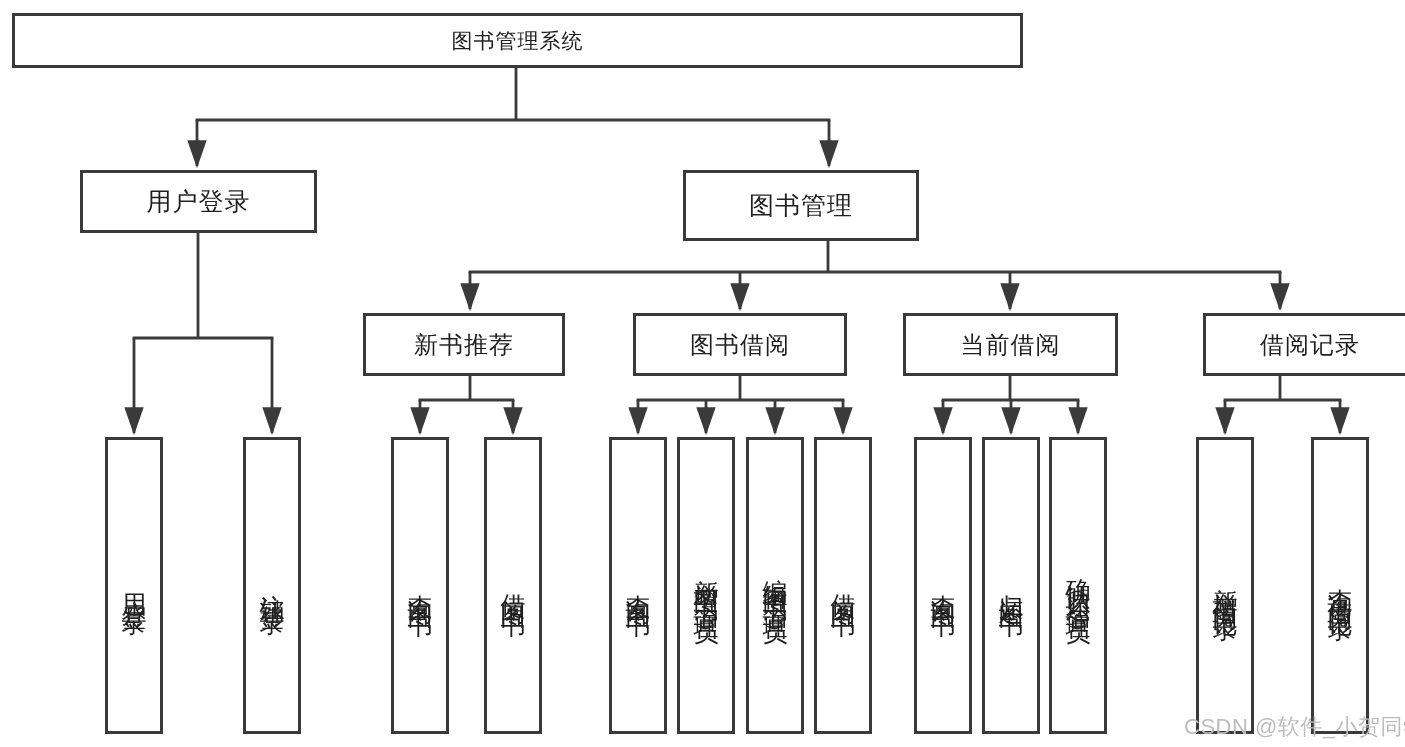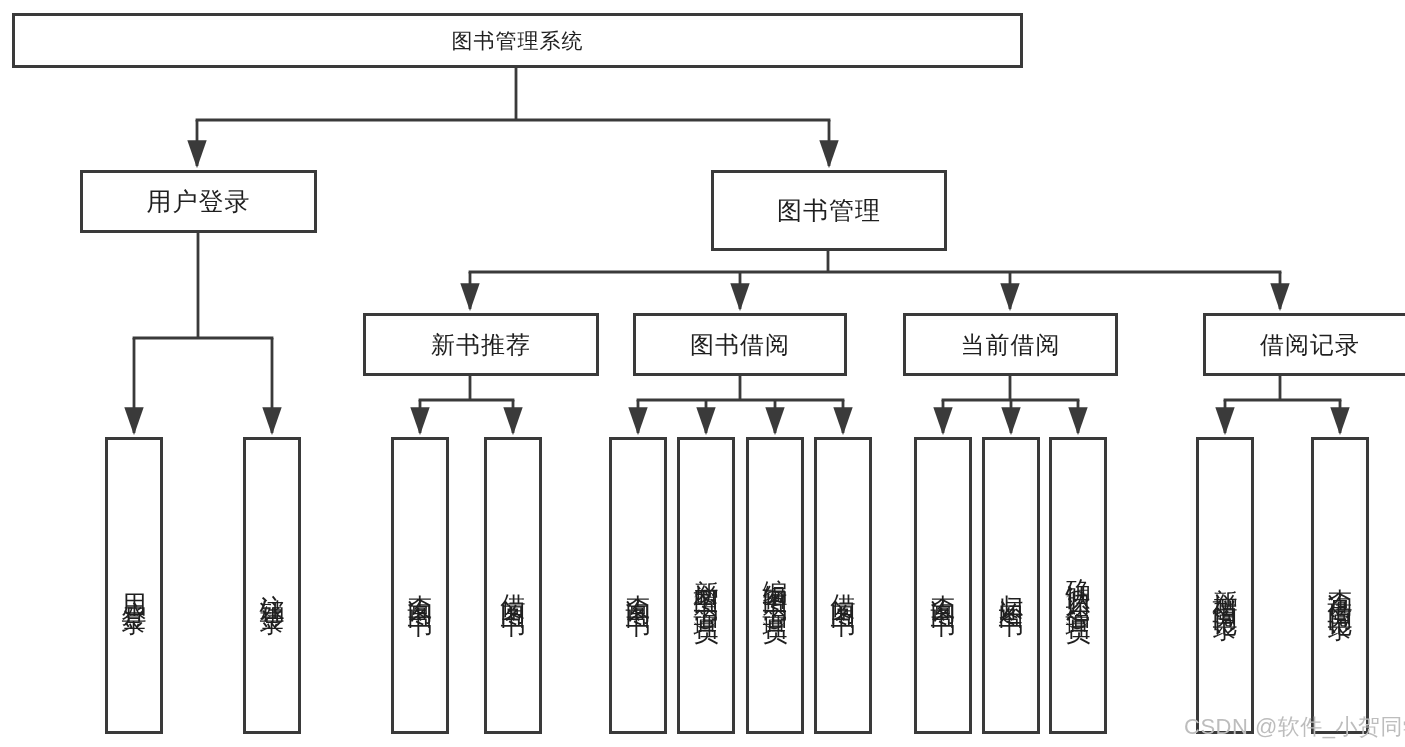--- a/index.html
+++ b/index.html
@@ -94,23 +94,23 @@
       <path d="M1280,376 V400"></path>
       <path d="M1223.6,400 H1341.4"></path>
       <path d="M1225,400 V433" marker-end="url(#arrow)"></path>
       <path d="M1340,400 V433" marker-end="url(#arrow)"></path>
     </g>
   </svg>
 
   <div class="node root" style="left:12px;top:13px;width:1011px;height:55px;">图书管理系统</div>
 
   <div class="node lvl2" style="left:80px;top:170px;width:237px;height:63px;">用户登录</div>
-  <div class="node lvl2" style="left:711px;top:170px;width:236px;height:81px;">图书管理</div>
+  <div class="node lvl2" style="left:683px;top:170px;width:236px;height:71px;">图书管理</div>
 
-  <div class="node lvl3" style="left:363px;top:313px;width:236px;height:63px;">新书推荐</div>
+  <div class="node lvl3" style="left:363px;top:313px;width:202px;height:63px;">新书推荐</div>
   <div class="node lvl3" style="left:633px;top:313px;width:214px;height:63px;">图书借阅</div>
   <div class="node lvl3" style="left:903px;top:313px;width:215px;height:63px;">当前借阅</div>
   <div class="node lvl3" style="left:1203px;top:313px;width:214px;height:63px;">借阅记录</div>
 
   <div class="node leaf" style="left:105px;top:437px;width:58px;height:297px;">用户登录</div>
   <div class="node leaf" style="left:243px;top:437px;width:58px;height:297px;">注销登录</div>
 
   <div class="node leaf" style="left:391px;top:437px;width:58px;height:297px;">查询图书</div>
   <div class="node leaf" style="left:484px;top:437px;width:58px;height:297px;">借阅图书</div>
 

